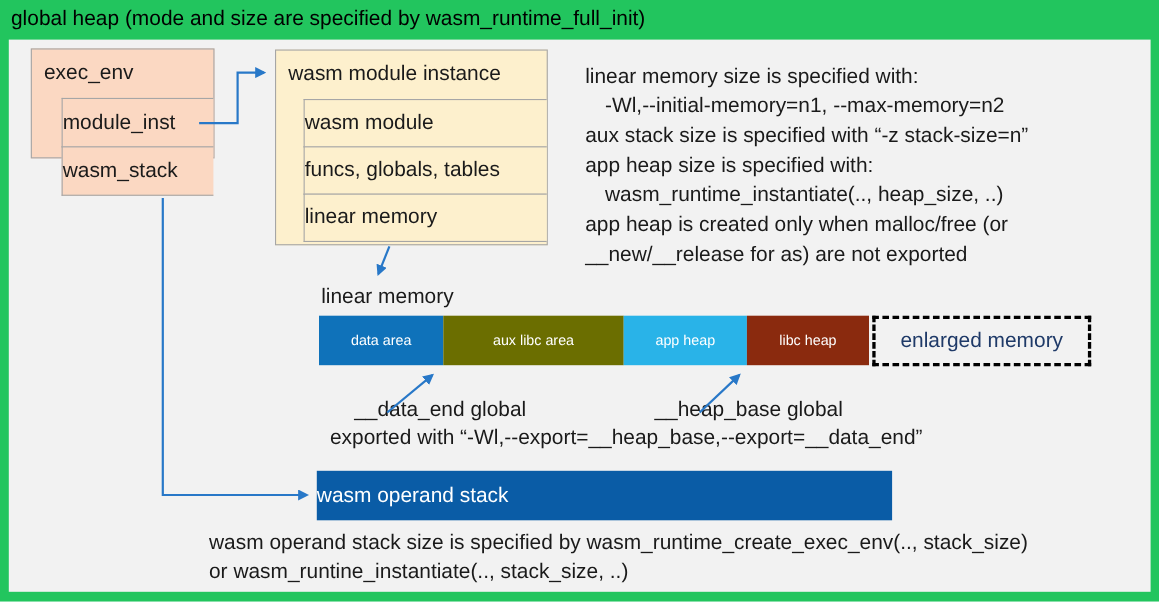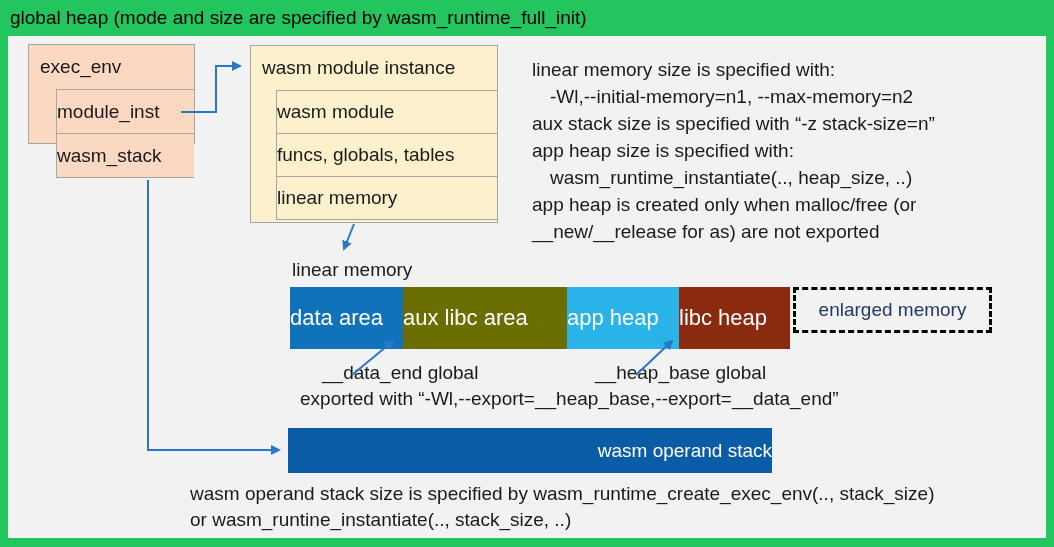--- a/index.html
+++ b/index.html
@@ -12,28 +12,28 @@
   .box-header{height:44px;display:flex;align-items:center;padding-left:11px;font-size:19px;}
   .box-row{margin-left:27px;height:45px;border:1px solid #a6a6a6;border-right:none;
            box-sizing:border-box;display:flex;align-items:center;font-size:19px;}
   .box-row + .box-row{margin-top:-1px;}
   .exec{left:28px;top:44px;width:167px;height:100px;}
   .modinst{left:250px;top:45px;width:248px;height:178px;}
   .modinst .box-row{margin-left:25px;height:44px;}
   .notes{position:absolute;left:532px;top:56px;font-size:19px;line-height:27px;}
   .notes .indent{padding-left:18px;}
   .membar{position:absolute;left:290px;top:287px;height:46px;display:flex;}
-  .seg{height:62px;display:flex;align-items:center;
-       color:#fff;font-size:22px;white-space:nowrap;}
+  .seg{height:45px;display:flex;align-items:center;justify-content:center;
+       color:#fff;font-size:13px;white-space:nowrap;}
   .seg0{width:113px;} .seg1{width:164px;} .seg2{width:112px;} .seg3{width:111px;}
   .enlarged{position:absolute;left:793px;top:287px;width:199px;height:46px;
             border:3px dashed #000;box-sizing:border-box;display:flex;align-items:center;
             justify-content:center;font-size:19px;color:#1f3a68;white-space:nowrap;}
-  .opbar{position:absolute;left:288px;top:428px;width:484px;height:45px;display:flex;
-         align-items:center;justify-content:flex-end;color:#fff;font-size:19px;}
+  .opbar{position:absolute;left:288px;top:428px;width:523px;height:45px;display:flex;
+         align-items:center;justify-content:flex-start;color:#fff;font-size:19px;}
   .bottom-notes{position:absolute;left:190px;top:481px;font-size:19px;line-height:26px;}
   svg.wires{position:absolute;left:0;top:0;pointer-events:none;}
 </style>
 </head>
 <body>
 
 <div class="page">
 
   <div class="title">global heap (mode and size are specified by wasm_runtime_full_init)</div>
 

